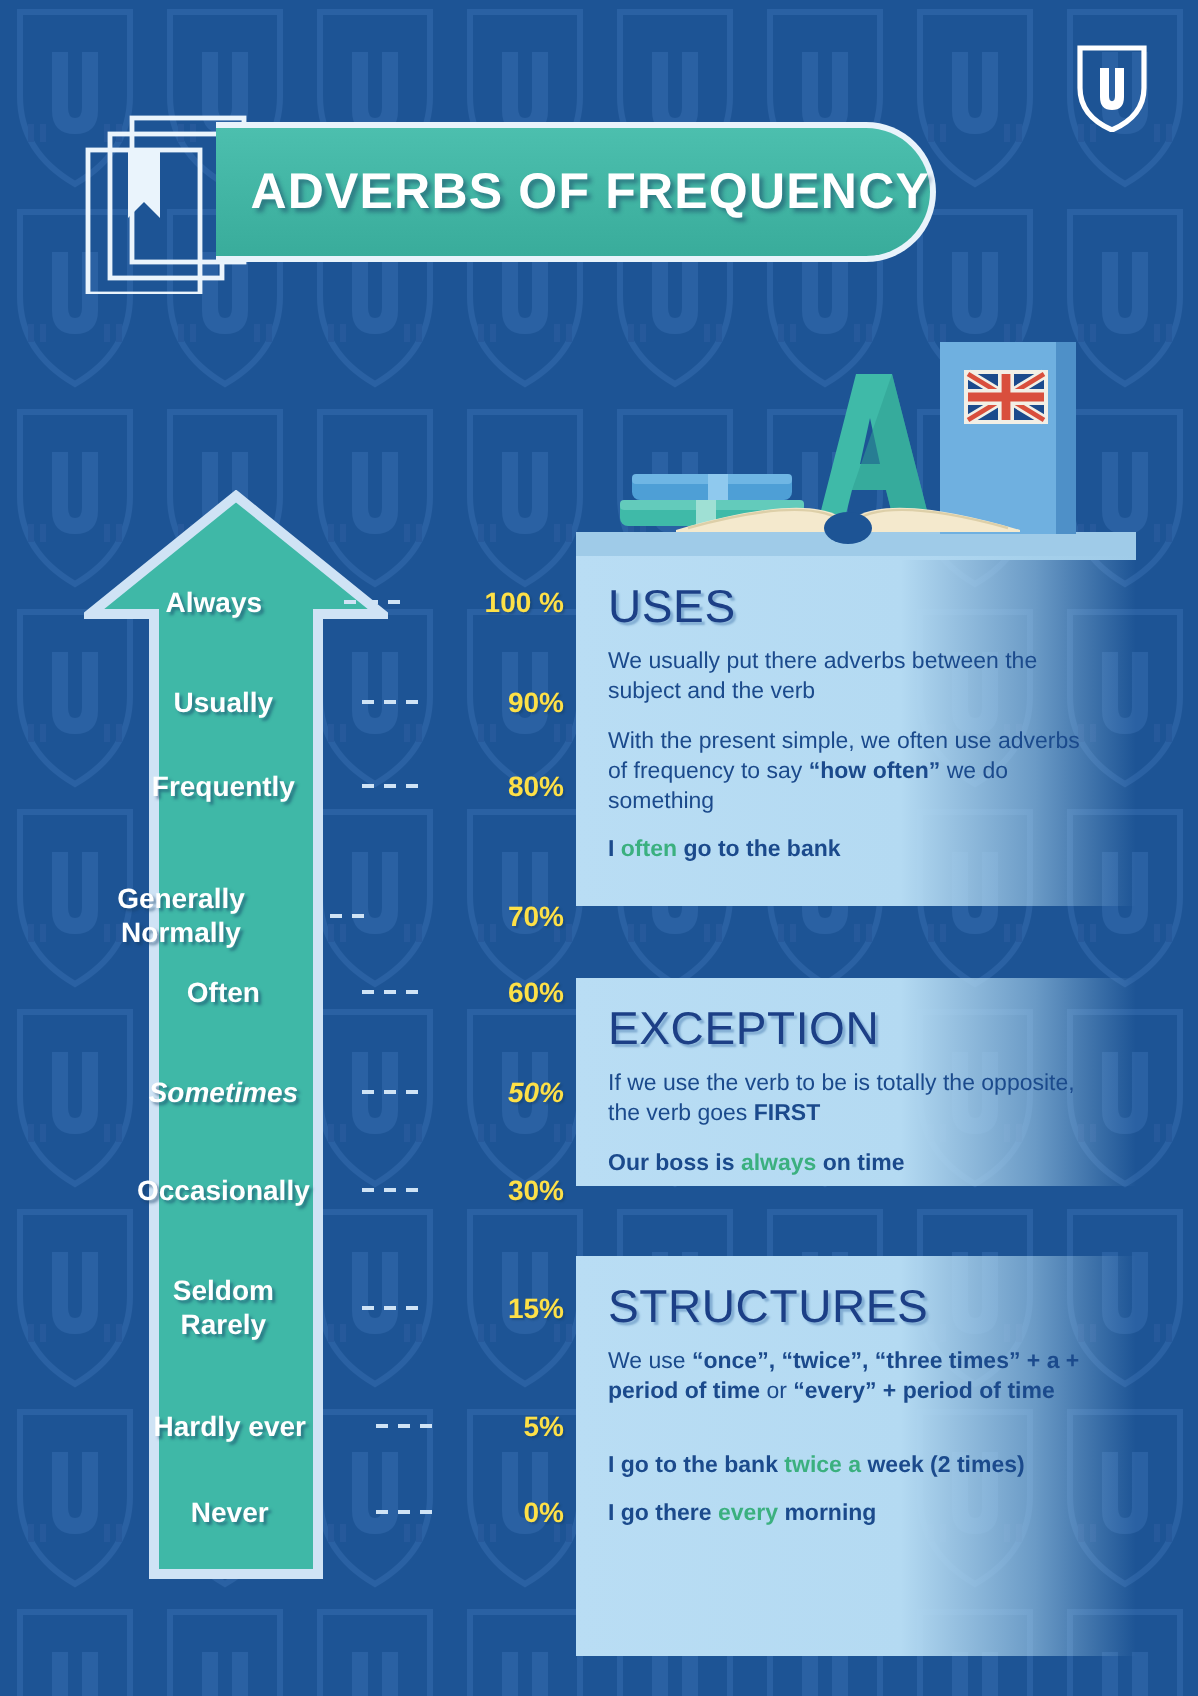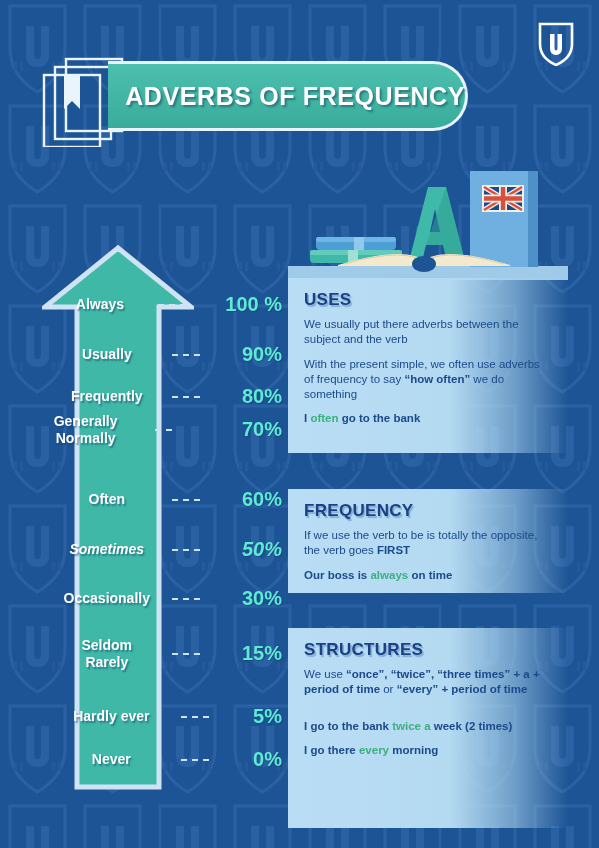--- a/index.html
+++ b/index.html
@@ -64,39 +64,39 @@
     font-weight:bold;
     line-height:1.18;
     text-shadow:1.5px 1.5px 1.5px rgba(20,60,100,.5);
   }
   .leader {
     width:34px; height:2px;
     margin:0 5px 0 0;
     background:repeating-linear-gradient(90deg,#cfe3f5 0 6px, transparent 6px 11px);
   }
   .pct {
-    color:#5eead4;
-    font-size:20px;
+    color:#fde047;
+    font-size:14px;
     font-weight:bold;
     white-space:nowrap;
     text-shadow:1px 1px 1px rgba(20,60,100,.45);
     margin-left:36px;
   }
 
   
   .panel {
     position:absolute; left:288px;
     width:280px;
     background:linear-gradient(90deg,#b9ddf4 0%, #b4daf2 58%, rgba(170,212,238,.55) 82%, rgba(29,84,149,0) 100%);
     padding:12px 16px 14px 16px;
   }
   .panel-title {
     color:#1c3f86;
-    font-size:17px;
-    font-weight:bold;
+    font-size:23px;
+    font-weight:normal;
     letter-spacing:.3px;
     margin-bottom:7px;
     text-shadow:1.5px 1.5px 1px rgba(120,165,205,.85);
   }
   .panel p {
     color:#1b4a8c;
     font-size:11.5px;
     line-height:1.33;
     margin-bottom:9px;
   }
@@ -217,21 +217,21 @@
           <div class="leader"></div>
           <div class="pct">90%</div>
         </div>
         <div class="scale-row" style="top: 140px;">
           <div class="adverb">
             <div>Frequently</div>
           </div>
           <div class="leader"></div>
           <div class="pct">80%</div>
         </div>
-        <div class="scale-row" style="top: 168px; gap: 26px;">
+        <div class="scale-row" style="top: 196px; gap: 26px;">
           <div class="adverb">
             <div>Generally</div>
             <div>Normally</div>
           </div>
           <div class="leader"></div>
           <div class="pct">70%</div>
         </div>
         <div class="scale-row" style="top: 243px;">
           <div class="adverb">
             <div>Often</div>
@@ -279,21 +279,21 @@
   </div>
 
   <div class="panel" style="top:278px; height:175px;">
     <div class="panel-title">USES</div>
     <p>We usually put there adverbs between the subject and the verb</p>
     <p><span>With the present simple, we often use adverbs of frequency to say </span><span class="bold">“how often”</span><span> we do something</span></p>
     <p class="ex"><span>I </span><span class="hl">often</span><span> go to the bank</span></p>
   </div>
 
   <div class="panel" style="top:489px; height:104px;">
-    <div class="panel-title">FREQUENCY</div>
+    <div class="panel-title">EXCEPTION</div>
     <p><span>If we use the verb to be is totally the opposite, the verb goes </span><span class="bold">FIRST</span></p>
     <p class="ex"><span>Our boss is </span><span class="hl">always</span><span> on time</span></p>
   </div>
 
   <div class="panel" style="top:628px; height:200px;">
     <div class="panel-title">STRUCTURES</div>
     <p><span>We use </span><span class="bold">“once”, “twice”, “three times” + a + period of time</span><span>  or  </span><span class="bold">“every” + period of time</span></p>
     <div class="gap"></div>
     <p class="ex"><span>I go to the bank </span><span class="hl">twice a</span><span> week (2 times)</span></p>
     <p class="ex"><span>I go there </span><span class="hl">every</span><span> morning</span></p>

